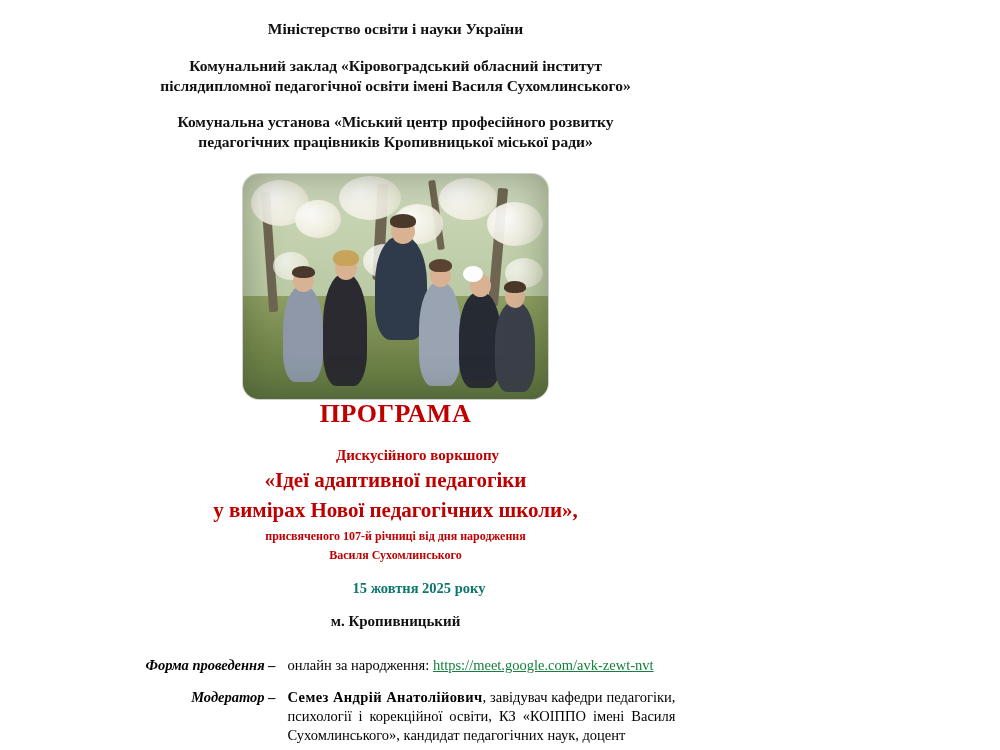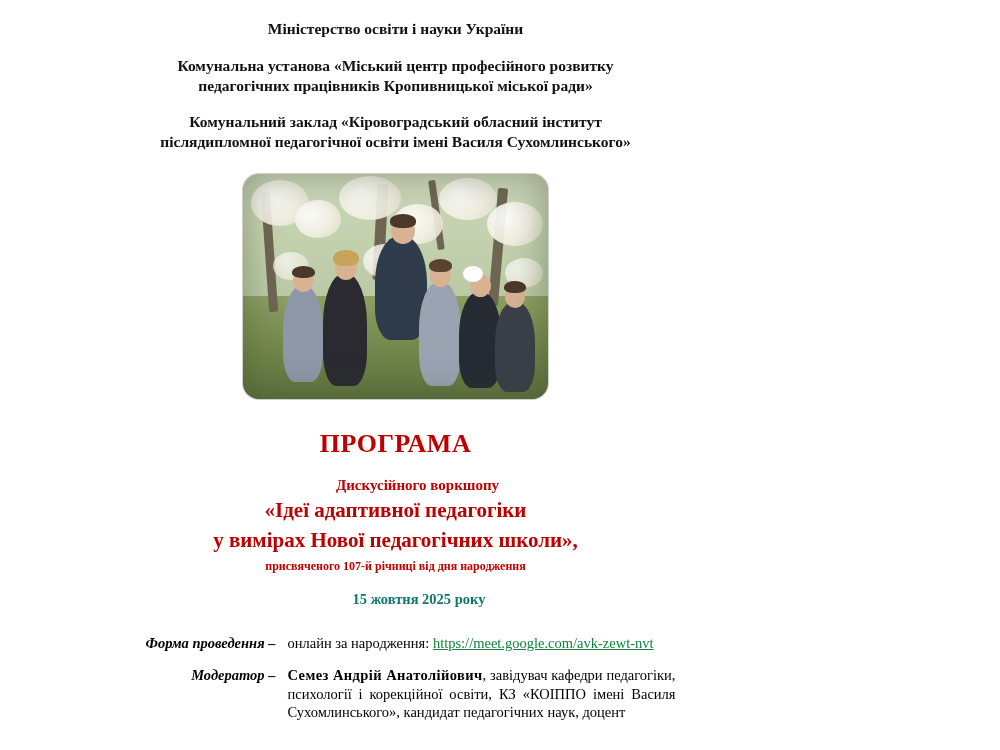--- a/index.html
+++ b/index.html
@@ -101,21 +101,20 @@
     border-radius: 50%;
     background: #fdfdfd;
   }
   .ph-vignette {
     position: absolute; inset: 0;
     box-shadow: inset 0 0 38px rgba(60,70,40,0.45);
     border-radius: 16px;
   }
 
   .title-program {
-    margin-top: 30px;
     text-align: center;
     color: #c00000;
     font-family: "Liberation Serif", serif;
     font-weight: 700;
     font-size: 26px;
     letter-spacing: 0.5px;
   }
   .subtitle-block {
     margin-top: 16px;
     text-align: center;
@@ -197,26 +196,26 @@
 <body>
 
 <div class="page">
   <div class="sheet">
 
     <div class="header-block">
       <div class="header-group first">
         <div class="header-line">Міністерство освіти і науки України</div>
       </div>
       <div class="header-group">
+        <div class="header-line">Комунальний заклад «Кіровоградський обласний інститут</div>
+        <div class="header-line">післядипломної педагогічної освіти імені Василя Сухомлинського»</div>
+      </div>
+      <div class="header-group">
         <div class="header-line">Комунальна установа «Міський центр професійного розвитку</div>
         <div class="header-line">педагогічних працівників Кропивницької міської ради»</div>
-      </div>
-      <div class="header-group">
-        <div class="header-line">Комунальний заклад «Кіровоградський обласний інститут</div>
-        <div class="header-line">післядипломної педагогічної освіти імені Василя Сухомлинського»</div>
       </div>
     </div>
 
     <div class="photo-wrap">
       <div class="photo">
         <div class="ph-sky"></div>
         <div class="ph-ground"></div>
 
         <div class="ph-tree" style="left:22px; top:18px; width:9px; height:120px; transform:rotate(-4deg);"></div>
         <div class="ph-tree" style="left:132px; top:10px; width:11px; height:96px; transform:rotate(3deg);"></div>
@@ -261,23 +260,25 @@
       </div>
     </div>
 
     <div class="title-program">ПРОГРАМА</div>
 
     <div class="subtitle-block">
       <div class="sub-small">Дискусійного воркшопу</div>
       <div class="sub-big">«Ідеї адаптивної педагогіки</div>
       <div class="sub-big">у вимірах Нової педагогічних школи»,</div>
       <div class="sub-mid">присвяченого 107-й річниці від дня народження</div>
+      <div class="sub-mid">Василя Сухомлинського</div>
     </div>
 
     <div class="date-line">15 жовтня 2025 року</div>
+    <div class="city-line">м. Кропивницький</div>
 
     <table class="info-table">
       <tbody>
           <tr>
         <td class="lbl">Форма проведення –</td>
         <td class="val"><span>онлайн за народження: </span><a class="link" href="#">https://meet.google.com/avk-zewt-nvt</a></td>
       </tr>
       <tr>
         <td class="lbl">Модератор –</td>
         <td class="val"><span class="nm">Семез Андрій Анатолійович</span><span>, завідувач кафедри педагогіки, психології і корекційної освіти, КЗ «КОІППО імені Василя Сухомлинського», кандидат педагогічних наук, доцент</span></td>

